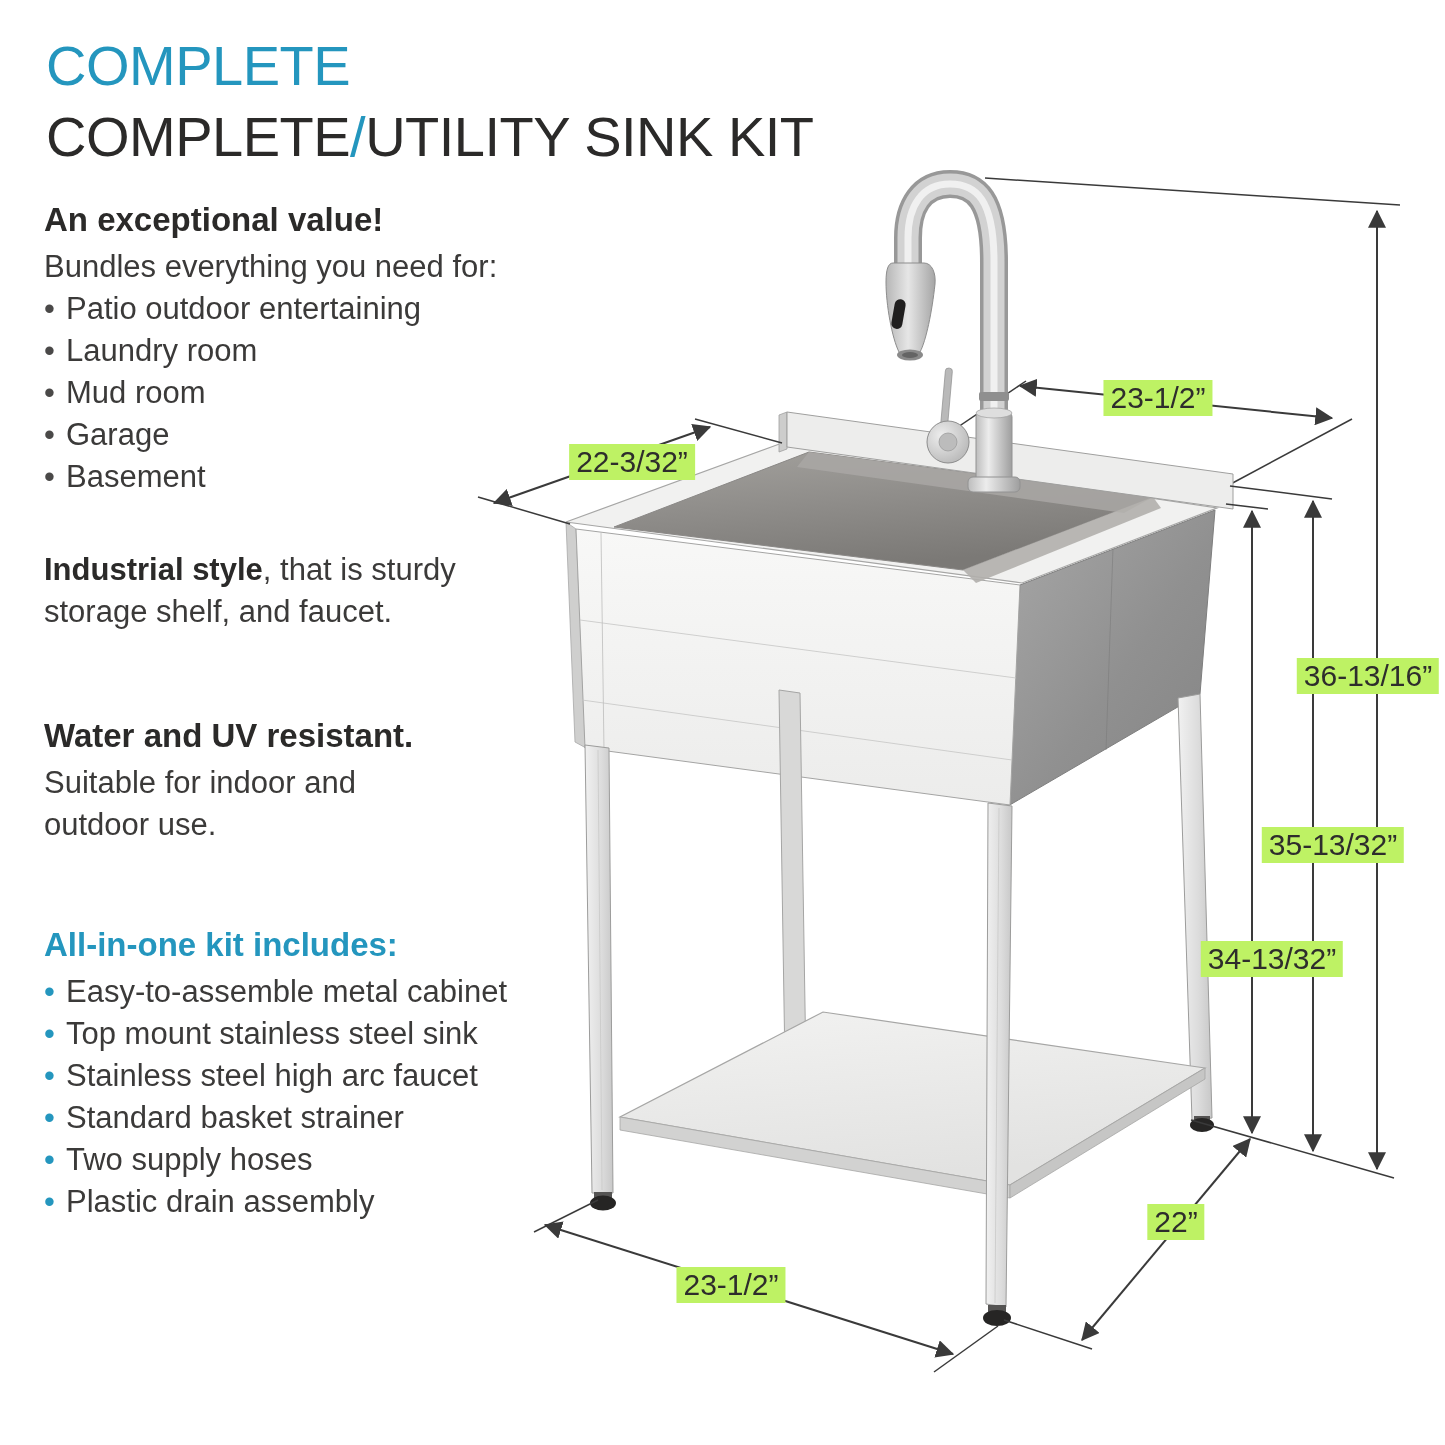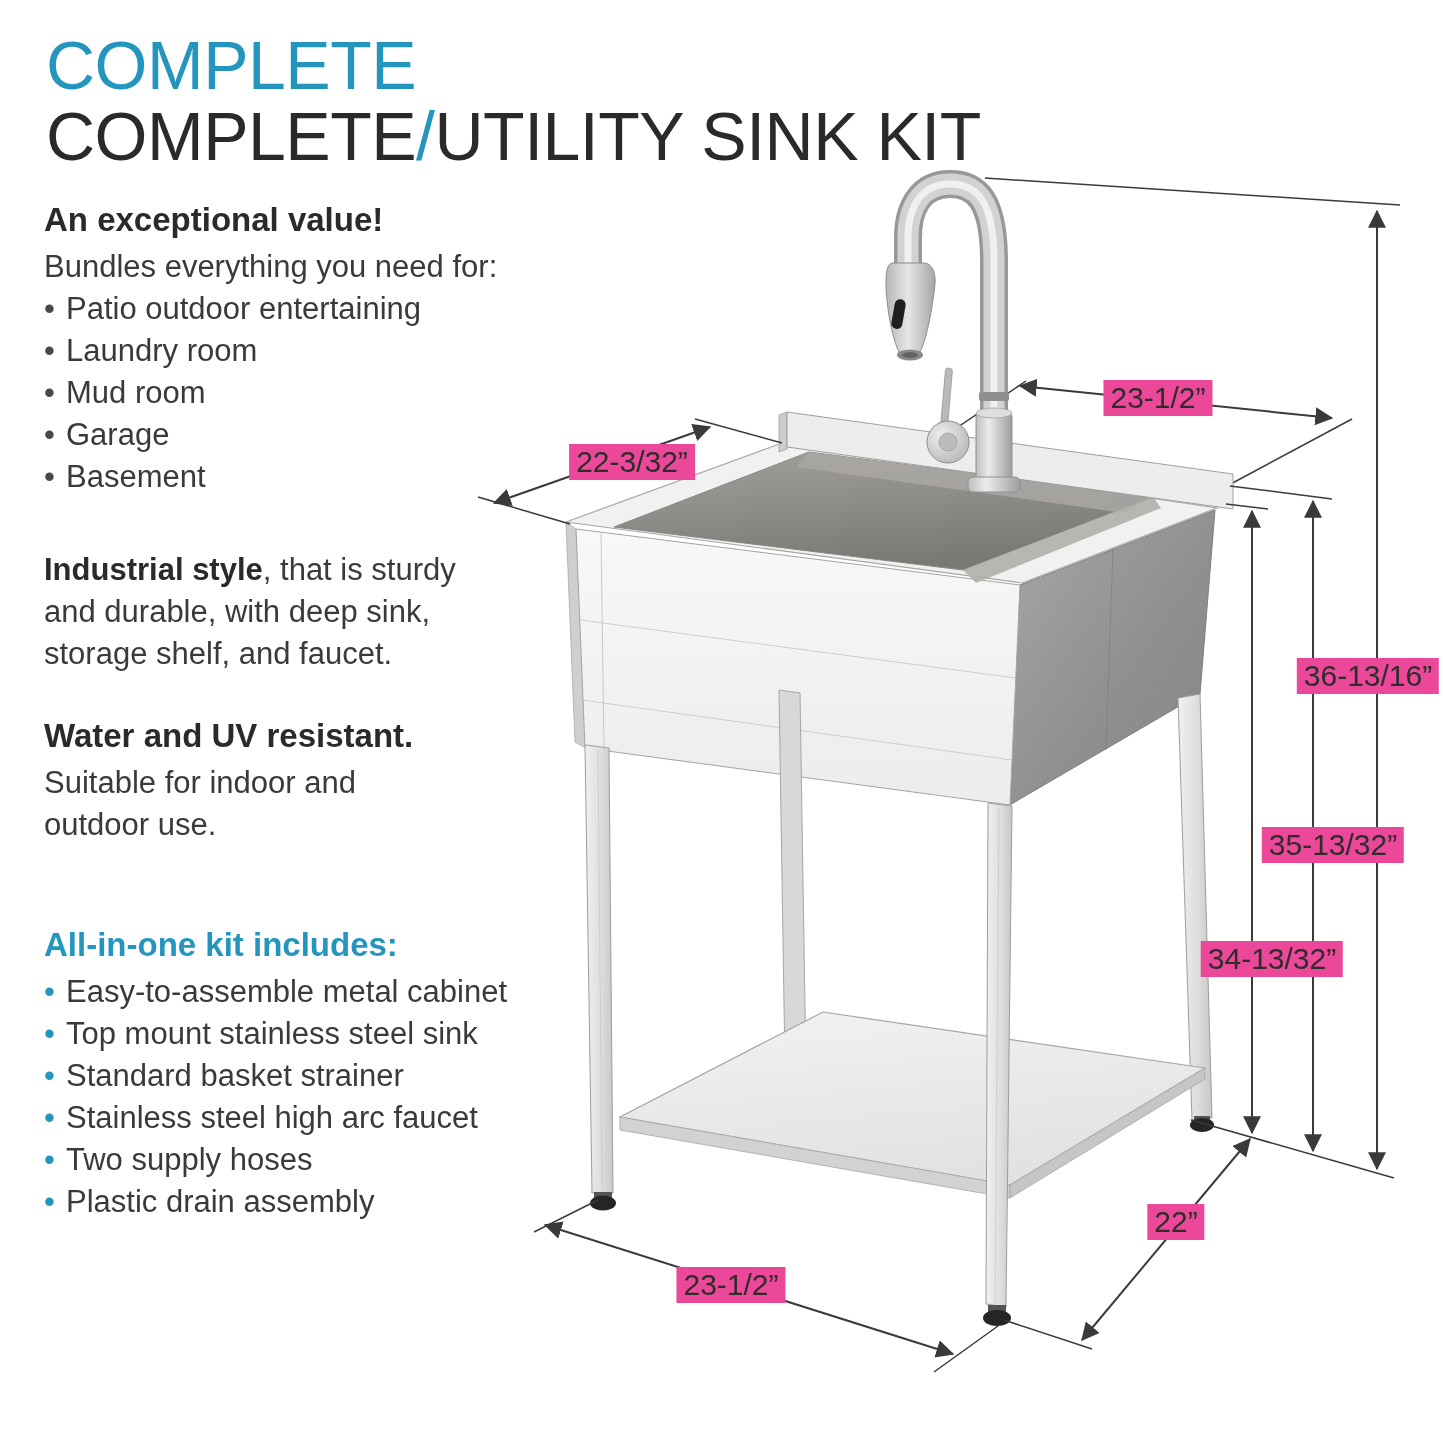--- a/index.html
+++ b/index.html
@@ -3,36 +3,36 @@
 <meta charset="utf-8">
 <style>
   html,body{margin:0;padding:0;background:#ffffff;}
   #canvas{
     position:relative;width:1445px;height:1445px;background:#ffffff;overflow:hidden;
     font-family:"Liberation Sans","DejaVu Sans",sans-serif;color:#2e2d2c;
   }
   #art{position:absolute;left:0;top:0;width:1445px;height:1445px;}
   .abs{position:absolute;}
   
-  .title{left:46px;top:30px;font-size:68px;line-height:71px;letter-spacing:-.5px;font-weight:400;}
+  .title{left:46px;top:30px;font-size:56px;line-height:71px;letter-spacing:-.5px;font-weight:400;}
   .title .l1{color:#2496BE;}
   .title .l2{color:#2b2a29;}
   .title .slash{color:#2496BE;}
   
   .block{left:44px;font-size:31px;line-height:42px;color:#3b3a39;}
   .block h3{margin:0 0 6px 0;font-size:33px;line-height:40px;font-weight:700;color:#2b2a29;}
   .block h3.teal{color:#2496BE;}
   .block p{margin:0;}
   .block b{color:#2b2a29;}
   ul.plain{list-style:none;margin:0;padding:0;}
   ul.plain li{margin:0;padding:0;}
   .dot{display:inline-block;width:22px;color:#4a4948;}
   .teal-dots .dot{color:#2496BE;}
   
-  .dim{position:absolute;transform:translate(-50%,-50%);background:#ec4899;
+  .dim{position:absolute;transform:translate(-50%,-50%);background:#bef264;
        padding:1px 7px;font-size:30px;line-height:34px;color:#2e2d2c;white-space:nowrap;}
 </style>
 </head>
 <body>
 
 <div id="canvas">
 
   <svg id="art" viewBox="0 0 1445 1445" aria-hidden="true">
     <defs>
       <marker id="arr" viewBox="0 0 10 10" refX="9.3" refY="5" markerWidth="9" markerHeight="9" orient="auto-start-reverse">
@@ -193,38 +193,37 @@
     <li><span class="dot">•</span><span>Patio outdoor entertaining</span></li>
         <li><span class="dot">•</span><span>Laundry room</span></li>
         <li><span class="dot">•</span><span>Mud room</span></li>
         <li><span class="dot">•</span><span>Garage</span></li>
         <li><span class="dot">•</span><span>Basement</span></li>
       </ul>
   </div>
 
   <div class="abs block" style="top:549px;">
     <p><b>Industrial style</b><span>, that is sturdy</span></p>
-    <p>and durable, with deep sink,</p>
     <p>storage shelf, and faucet.</p>
   </div>
 
   <div class="abs block" style="top:692px;margin-top:24px;">
     <h3>Water and UV resistant.</h3>
     <p>Suitable for indoor and</p>
     <p>outdoor use.</p>
   </div>
 
   <div class="abs block teal-dots" style="top:908px;margin-top:17px;">
     <h3 class="teal">All-in-one kit includes:</h3>
     <ul class="plain">
 
     <li><span class="dot">•</span><span>Easy-to-assemble metal cabinet</span></li>
         <li><span class="dot">•</span><span>Top mount stainless steel sink</span></li>
+        <li><span class="dot">•</span><span>Stainless steel high arc faucet</span></li>
         <li><span class="dot">•</span><span>Standard basket strainer</span></li>
-        <li><span class="dot">•</span><span>Stainless steel high arc faucet</span></li>
         <li><span class="dot">•</span><span>Two supply hoses</span></li>
         <li><span class="dot">•</span><span>Plastic drain assembly</span></li>
       </ul>
   </div>
 
   <div class="dim" style="left:1158px;top:398px;">23-1/2”</div>
   <div class="dim" style="left:632px;top:462px;">22-3/32”</div>
   <div class="dim" style="left:1368px;top:676px;">36-13/16”</div>
   <div class="dim" style="left:1317px;top:845px;margin-left:16px;">35-13/32”</div>
   <div class="dim" style="left:1253px;top:959px;margin-left:19px;">34-13/32”</div>

